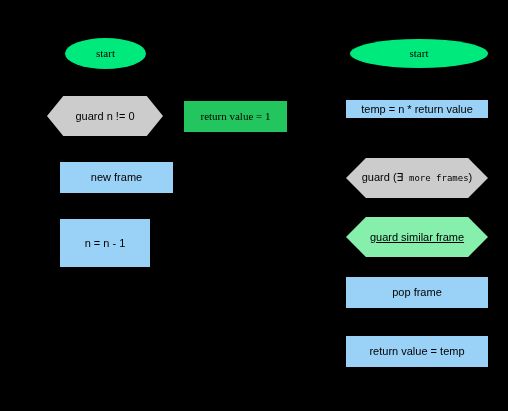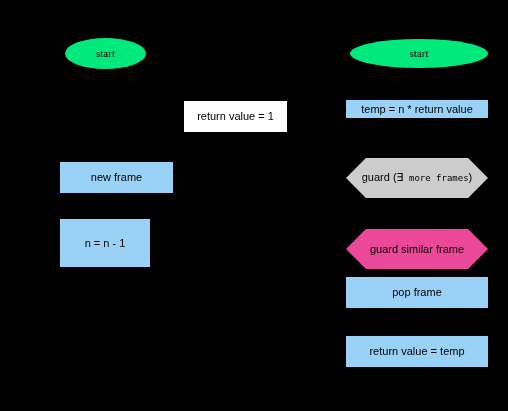--- a/index.html
+++ b/index.html
@@ -56,48 +56,51 @@
 </style>
 </head>
 <body>
 
 <div id="canvas">
 
   <div class="node terminal" style="left:65px; top:38px; width:81px; height:31px; background:#00e97d;">
     <span class="label">start</span>
   </div>
 
+  <div class="node guard" style="left:47px; top:96px; width:116px; height:40px; background:#cccccc;">
+    <span class="label">guard n != 0</span>
+  </div>
 
   <div class="node process" style="left:60px; top:162px; width:113px; height:31px; background:#9ad1f7;">
     <span class="label">new frame</span>
   </div>
 
   <div class="node process" style="left:60px; top:219px; width:90px; height:48px; background:#9ad1f7;">
     <span class="label">n = n - 1</span>
   </div>
 
-  <div class="node process" style="left:184px; top:101px; width:103px; height:31px; background:#ffffff;">
+  <div class="node process" style="left:184px; top:101px; width:103px; height:31px; background:#22c55e;font-family:Liberation Serif, serif;">
     <span class="label">return value = 1</span>
   </div>
 
   <div class="node terminal" style="left:350px; top:39px; width:138px; height:29px; background:#00e97d;">
     <span class="label">start</span>
   </div>
 
   <div class="node process" style="left:346px; top:100px; width:142px; height:18px; background:#9ad1f7;">
     <span class="label">temp = n * return value</span>
   </div>
 
   <div class="node guard" style="left:346px; top:158px; width:142px; height:40px; background:#cccccc;align-items:center;">
     <span class="label">
       <span>guard (</span><span class="sym">∃</span><span class="mono"> more frames</span><span>)</span>
     </span>
   </div>
 
-  <div class="node guard" style="left:346px; top:229px; width:142px; height:40px; background:#ec4899;">
+  <div class="node guard" style="left:346px; top:217px; width:142px; height:40px; background:#86efac;text-decoration:underline;">
     <span class="label">guard similar frame</span>
   </div>
 
   <div class="node process" style="left:346px; top:277px; width:142px; height:31px; background:#9ad1f7;">
     <span class="label">pop frame</span>
   </div>
 
   <div class="node process" style="left:346px; top:336px; width:142px; height:31px; background:#9ad1f7;">
     <span class="label">return value = temp</span>
   </div>

